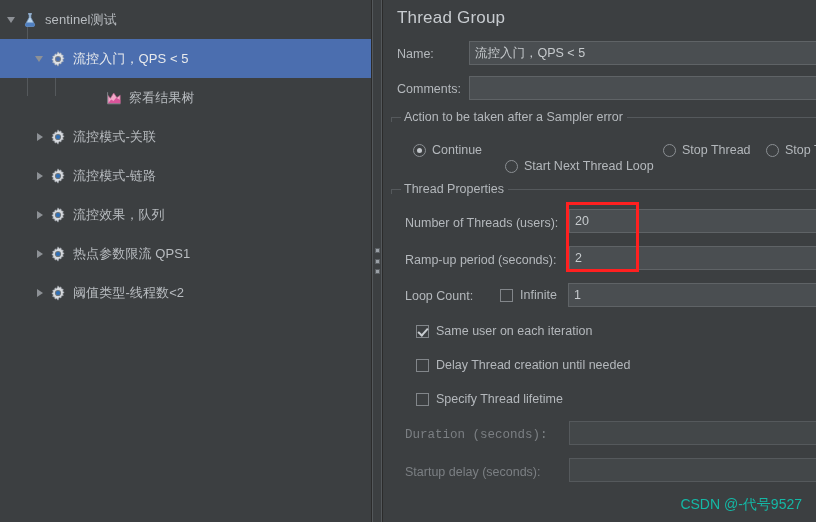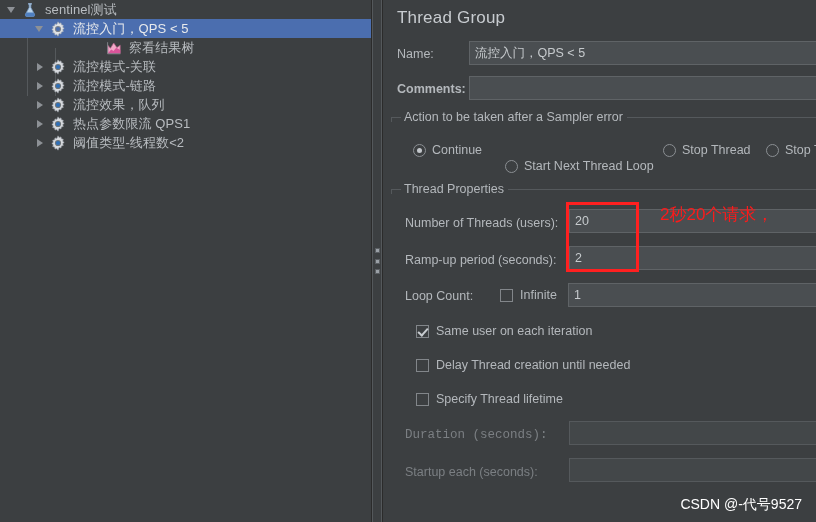--- a/index.html
+++ b/index.html
@@ -22,21 +22,21 @@
     position: relative;
     width: 372px;
     height: 522px;
     background: #3c3f41;
     border-right: 1px solid #2b2b2b;
     overflow: hidden;
     flex: 0 0 372px;
   }
   .tree-row {
     position: relative;
-    height: 19px;
+    height: 39px;
     display: flex;
     align-items: center;
     white-space: nowrap;
     color: #b8bcc0;
     font-size: 13px;
   }
   .tree-row.selected {
     background: #4b6eaf;
     color: #e8eaec;
   }
@@ -240,21 +240,21 @@
     color: #fb1b1b;
     font-size: 17px;
     white-space: nowrap;
     font-family: "Liberation Sans", "DejaVu Sans", sans-serif;
   }
 
   #watermark {
     position: absolute;
     right: 14px;
     bottom: 8px;
-    color: #ffffff;
+    color: #14b8a6;
     font-size: 14px;
     white-space: nowrap;
   }
 </style>
 </head>
 <body>
 
 <div id="app">
 
   <div id="tree-panel">
@@ -368,21 +368,21 @@
     </div>
   </div>
 
   <div id="right-panel">
 
     <div id="panel-title">Thread Group</div>
 
     <div class="lbl" style="position:absolute; left:14px; top:47px;">Name:</div>
     <div class="field" style="position:absolute; left:86px; top:41px; width:360px;">流控入门，QPS &lt; 5</div>
 
-    <div class="lbl" style="position:absolute; left:14px; top:82px;font-weight:bold;">Comments:</div>
+    <div class="lbl" style="position:absolute; left:14px; top:82px;">Comments:</div>
     <div class="field" style="position:absolute; left:86px; top:76px; width:360px;"></div>
 
     <div class="groupbox" style="left:8px; top:117px; width:432px;">
       <div class="groupbox-tick"></div>
       <div class="groupbox-title">Action to be taken after a Sampler error</div>
     </div>
 
     <div class="radio-item" style="left:30px; top:143px;">
       <span class="radio checked"></span>
       <span>Continue</span>
@@ -405,21 +405,20 @@
       <div class="groupbox-title">Thread Properties</div>
     </div>
 
     <div class="lbl" style="position:absolute; left:22px; top:216px;">Number of Threads (users):</div>
     <div class="field" style="position:absolute; left:186px; top:209px; width:250px;">20</div>
 
     <div class="lbl" style="position:absolute; left:22px; top:253px;">Ramp-up period (seconds):</div>
     <div class="field" style="position:absolute; left:186px; top:246px; width:250px;">2</div>
 
     <div id="annot-box" style="left:183px; top:202px; width:73px; height:70px;"></div>
-    <div class="annot-text" style="left:277px; top:203px;">2秒20个请求，</div>
 
     <div class="lbl" style="position:absolute; left:22px; top:289px;">Loop Count:</div>
     <div class="cb-item" style="left:117px; top:288px;">
       <span class="cb"></span>
       <span>Infinite</span>
     </div>
     <div class="field" style="position:absolute; left:185px; top:283px; width:251px;">1</div>
 
     <div class="cb-item" style="left:33px; top:324px;">
       <span class="cb checked"></span>
@@ -432,18 +431,18 @@
     </div>
 
     <div class="cb-item" style="left:33px; top:392px;align-items:flex-end;">
       <span class="cb"></span>
       <span>Specify Thread lifetime</span>
     </div>
 
     <div class="lbl dim" style="position:absolute; left:22px; top:428px;font-family:Liberation Mono, monospace;">Duration (seconds):</div>
     <div class="field readonly" style="position:absolute; left:186px; top:421px; width:250px;"></div>
 
-    <div class="lbl dim" style="position:absolute; left:22px; top:465px;">Startup each (seconds):</div>
+    <div class="lbl dim" style="position:absolute; left:22px; top:465px;">Startup delay (seconds):</div>
     <div class="field readonly" style="position:absolute; left:186px; top:458px; width:250px;"></div>
 
     <div id="watermark">CSDN @-代号9527</div>
   </div>
 </div>
 
 </body></html>

